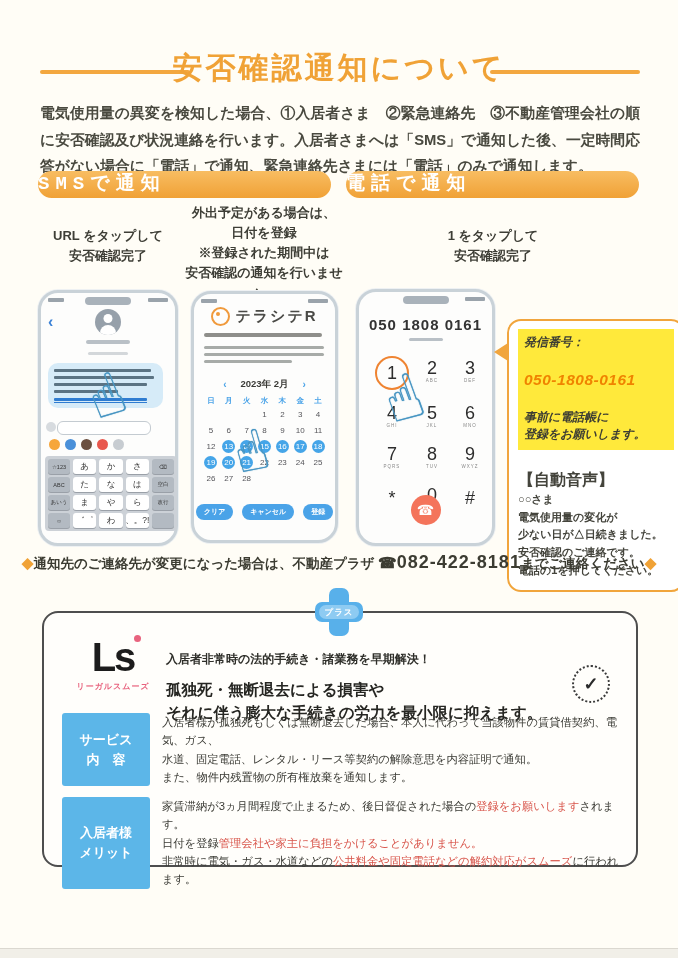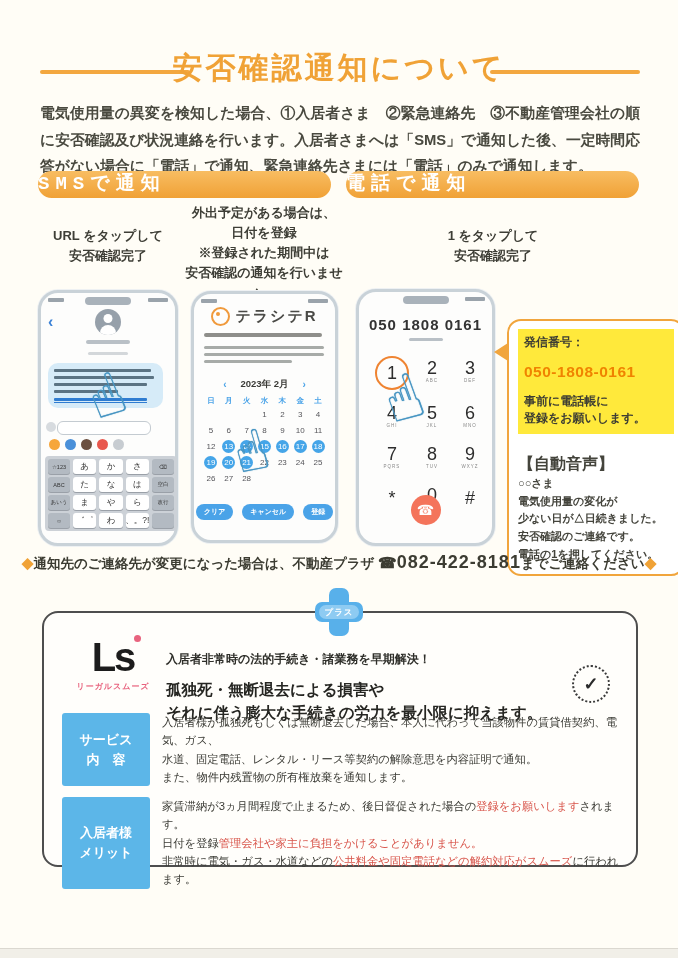--- a/index.html
+++ b/index.html
@@ -87,23 +87,23 @@
   .dkey .ds{font-size:4.5px;color:#898989;letter-spacing:1px;margin-top:1px;}
   .dkey.circled{border:2.5px solid #ef8432;border-radius:50%;}
   .endcall{position:absolute;left:50%;bottom:18px;transform:translateX(-50%);width:30px;height:30px;
       border-radius:50%;background:#f4745b;color:#fff;font-size:14px;display:flex;align-items:center;justify-content:center;}
 
   
   .callout{position:absolute;left:507px;top:319px;width:156px;border:2.5px solid #f1a53c;border-radius:14px;
       background:#fff;padding:8px 9px 10px 9px;}
   .co-arrow{position:absolute;left:-15px;top:22px;width:0;height:0;
       border-top:9px solid transparent;border-bottom:9px solid transparent;border-right:14px solid #f1a53c;}
-  .co-yellow{background:#ffe93b;padding:5px 6px 6px 6px;}
+  .co-yellow{background:#ffe93b;padding:5px 6px 6px 6px;font-style:italic;}
   .co-head{font-size:12px;font-weight:800;color:#3d3d33;}
-  .co-num{font-size:15.5px;font-weight:800;color:#f08300;letter-spacing:.5px;margin:12px 0;}
+  .co-num{font-size:15.5px;font-weight:800;color:#f08300;letter-spacing:.5px;margin:20px 0;}
   .co-note{font-size:12px;font-weight:800;color:#3d3d33;line-height:1.45;}
   .co-voice-title{margin-top:20px;font-size:16px;font-weight:700;color:#44443c;}
   .co-voice{font-size:11px;font-weight:700;color:#44443c;line-height:1.62;}
 
   
   .contact{position:absolute;top:552px;left:0;right:0;text-align:center;font-size:13.5px;font-weight:700;color:#3c3c32;}
   .contact .dia{color:#f0a236;font-size:15px;}
   .contact .cnum{font-size:18px;font-weight:800;letter-spacing:1px;margin-top:37px;}
   .contact .cphone{font-size:15px;}
 

